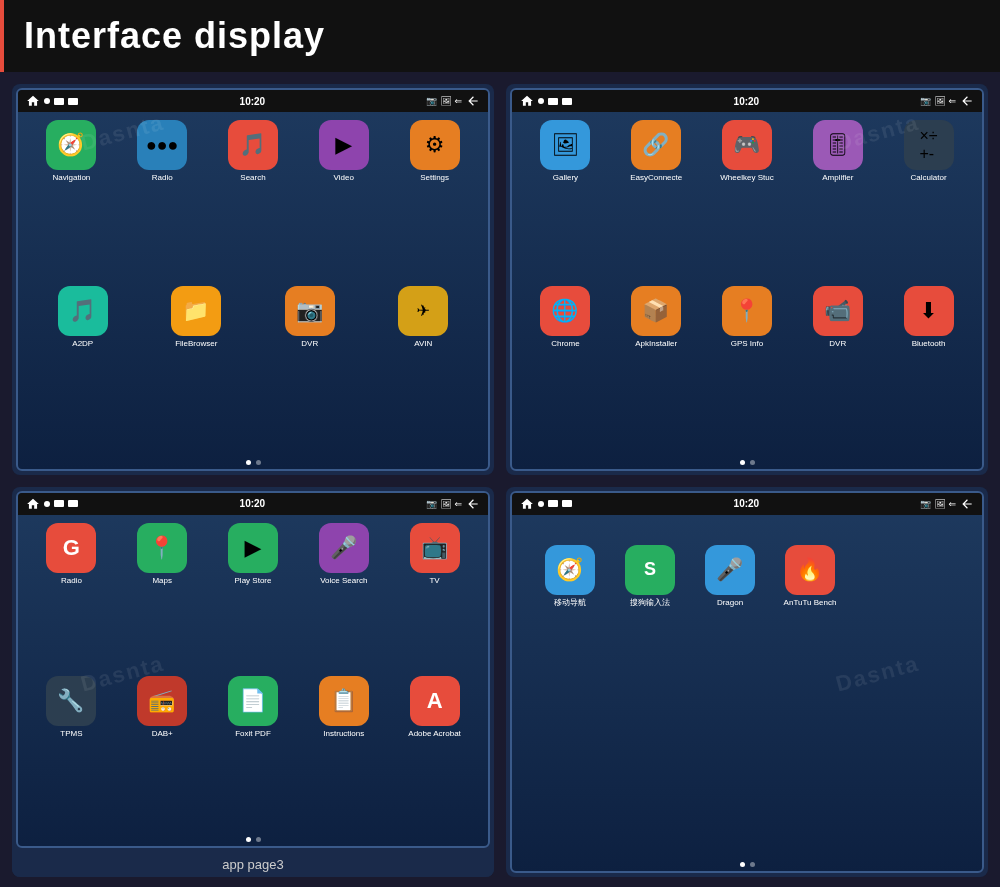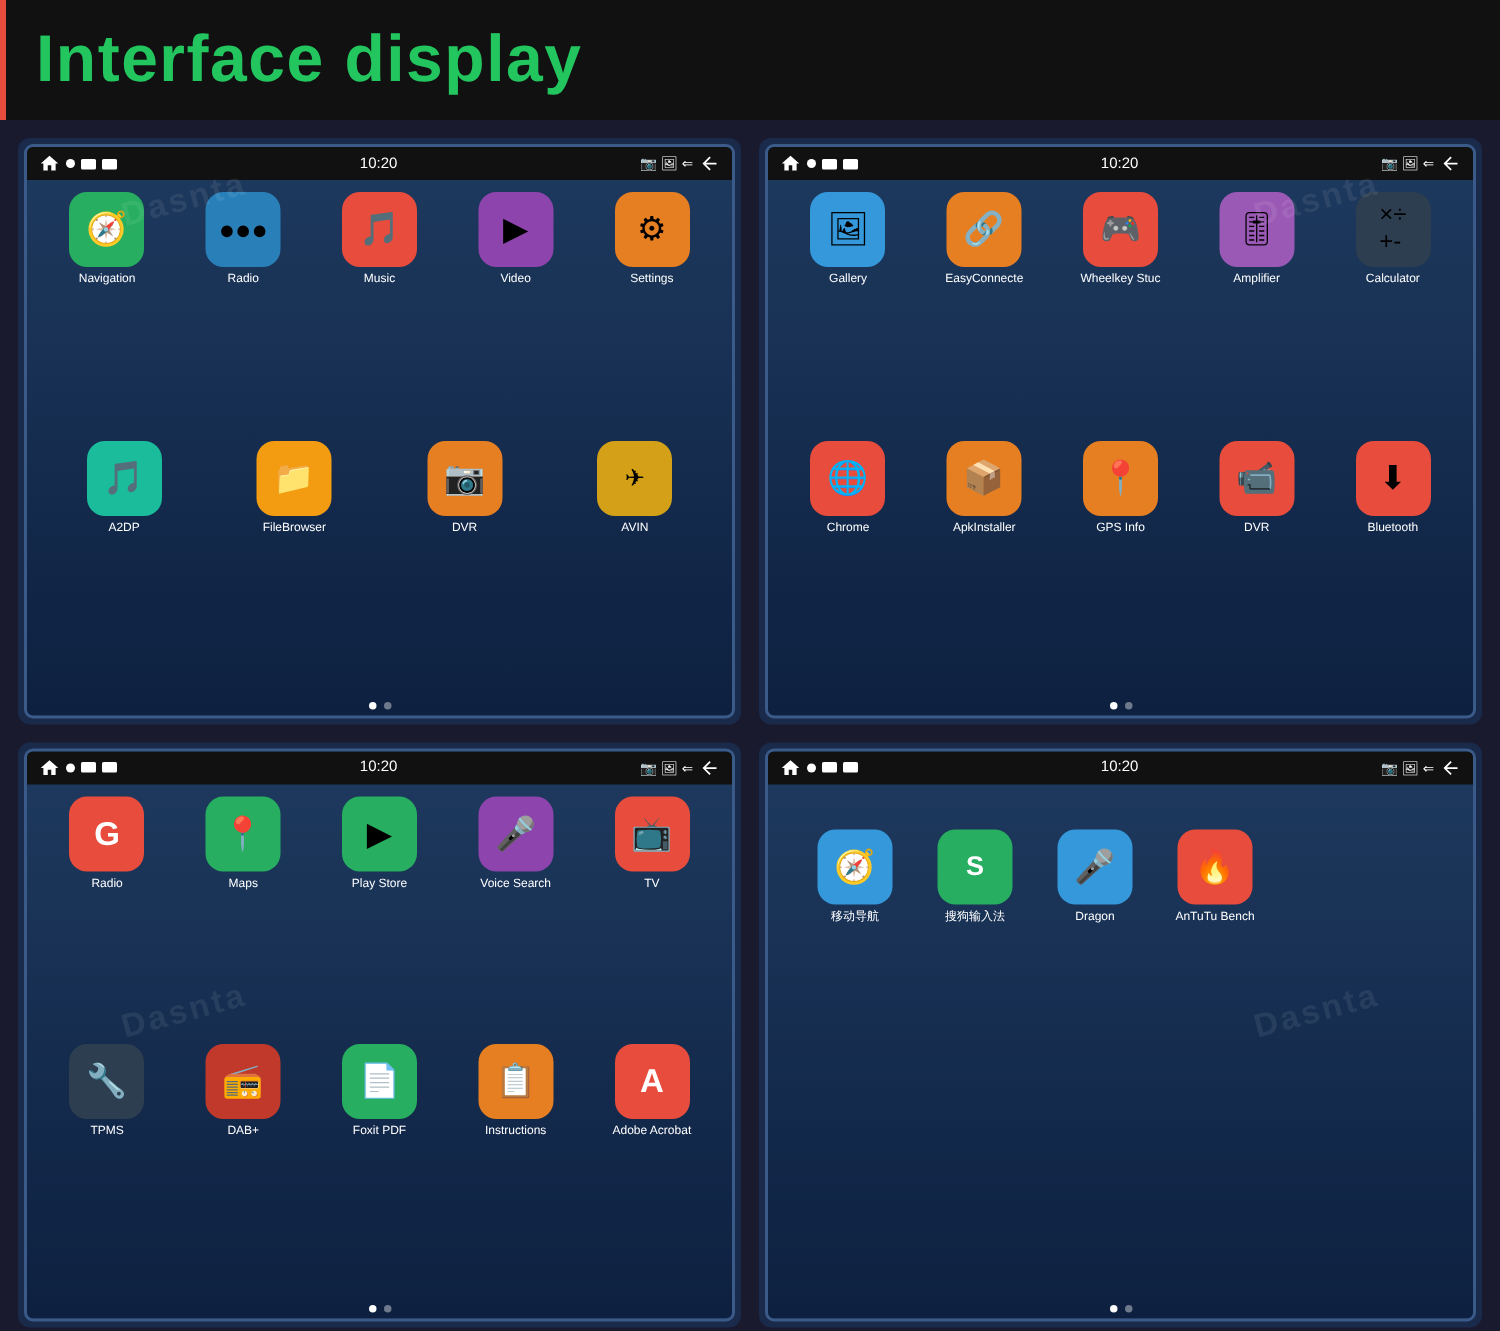--- a/index.html
+++ b/index.html
@@ -11,22 +11,22 @@
       overflow: hidden;
     }
     .header {
       background: #111;
       padding: 15px 20px;
       display: flex;
       align-items: center;
       border-left: 4px solid #e74c3c;
     }
     .header h1 {
-      color: #22c55e;
-      font-size: 44px;
+      color: #ffffff;
+      font-size: 36px;
       font-weight: bold;
       letter-spacing: 1px;
     }
     .watermark {
       position: absolute;
       color: rgba(255,255,255,0.08);
       font-size: 22px;
       font-weight: bold;
       pointer-events: none;
       z-index: 10;
@@ -67,21 +67,21 @@
       min-height: 22px;
     }
     .status-left {
       display: flex;
       align-items: center;
       gap: 4px;
     }
     .status-center {
       color: white;
       font-size: 10px;
-      font-weight: normal;
+      font-weight: bold;
     }
     .status-right {
       display: flex;
       align-items: center;
       gap: 4px;
     }
     .status-dot {
       width: 6px;
       height: 6px;
       background: white;
@@ -220,21 +220,21 @@
           <div class="app-item">
             <div class="app-icon ic-nav">🧭</div>
             <span class="app-label">Navigation</span>
           </div>
           <div class="app-item">
             <div class="app-icon ic-radio" style="font-size:18px;">●●●</div>
             <span class="app-label">Radio</span>
           </div>
           <div class="app-item">
             <div class="app-icon ic-music">🎵</div>
-            <span class="app-label">Music</span>
+            <span class="app-label">Search</span>
           </div>
           <div class="app-item">
             <div class="app-icon ic-video">▶</div>
             <span class="app-label">Video</span>
           </div>
           <div class="app-item">
             <div class="app-icon ic-settings">⚙</div>
             <span class="app-label">Settings</span>
           </div>
         </div>
@@ -399,20 +399,21 @@
             <div class="app-icon ic-adobeacrobat" style="font-size:22px;font-weight:bold;color:white;">A</div>
             <span class="app-label">Adobe Acrobat</span>
           </div>
         </div>
       </div>
       <div class="dots-indicator">
         <div class="dot active"></div>
         <div class="dot"></div>
       </div>
     </div>
+    <div class="panel-label">app page3</div>
   </div>
 
   <div class="app-panel">
     <div class="screen-frame">
       <div class="status-bar">
         <div class="status-left">
           <svg width="14" height="14" viewBox="0 0 24 24" fill="white">
             <path d="M10 20v-6h4v6h5v-8h3L12 3 2 12h3v8z"></path>
           </svg>
           <div class="status-dot"></div>

